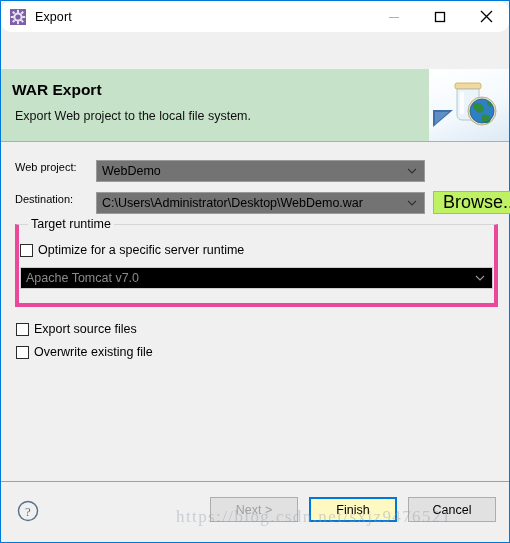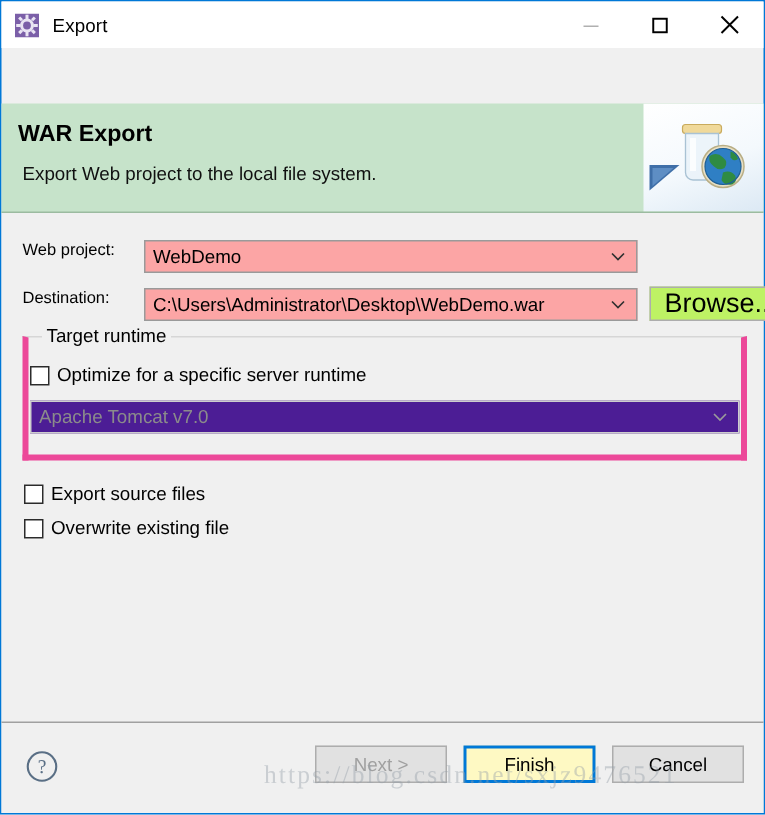--- a/index.html
+++ b/index.html
@@ -27,20 +27,21 @@
   }
 
   
   .titlebar {
     height: 31px;
     background: #ffffff;
     display: flex;
     align-items: center;
     flex: 0 0 auto;
     position: relative;
+    border-radius: 10px;
   }
   .title-icon {
     width: 16px;
     height: 16px;
     margin-left: 9px;
     margin-right: 9px;
     flex: 0 0 auto;
     position: relative;
   }
   .title-text {
@@ -114,39 +115,39 @@
   }
   .field-label {
     font-size: 11px;
     color: #000;
     white-space: nowrap;
   }
 
   .combo {
     box-sizing: border-box;
     height: 22px;
-    background: #fca5a5;
+    background: #737373;
     border: 1px solid #9a9a9a;
     display: flex;
     align-items: center;
     padding-left: 5px;
     font-size: 12.5px;
     color: #000;
     position: relative;
   }
   .combo .arrow {
     position: absolute;
     right: 7px;
     top: 0;
     bottom: 0;
     display: flex;
     align-items: center;
   }
   .combo.disabled {
-    background: #4c1d95;
+    background: #000000;
     border: 1px solid #cdcdcd;
     color: #8b8b8b;
   }
 
   .btn {
     box-sizing: border-box;
     background: #bef264;
     border: 1px solid #adadad;
     font-size: 18px;
     color: #000;

